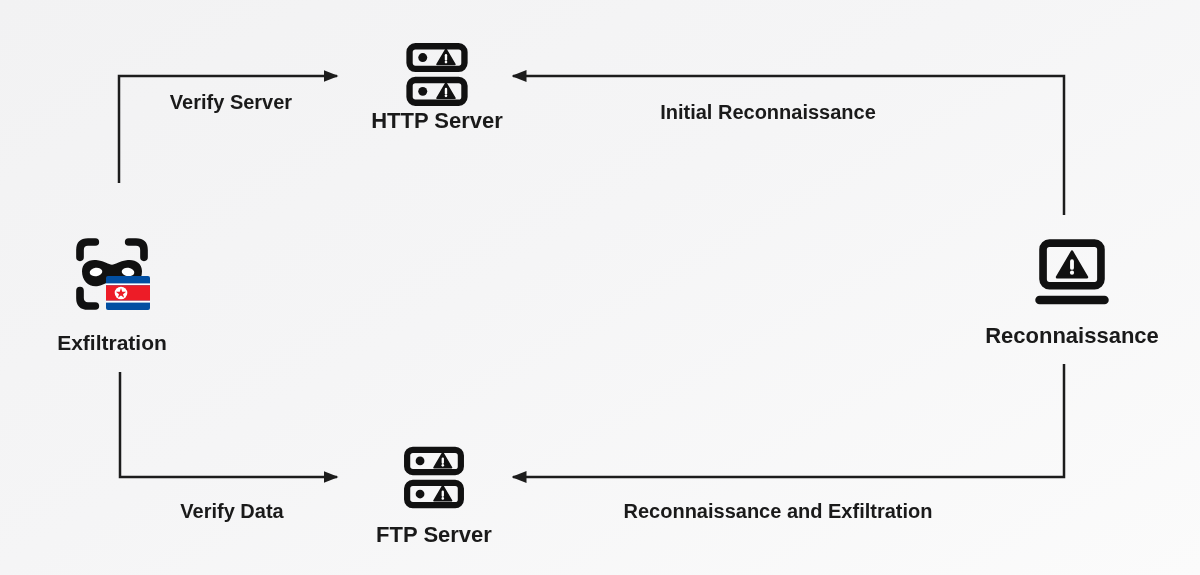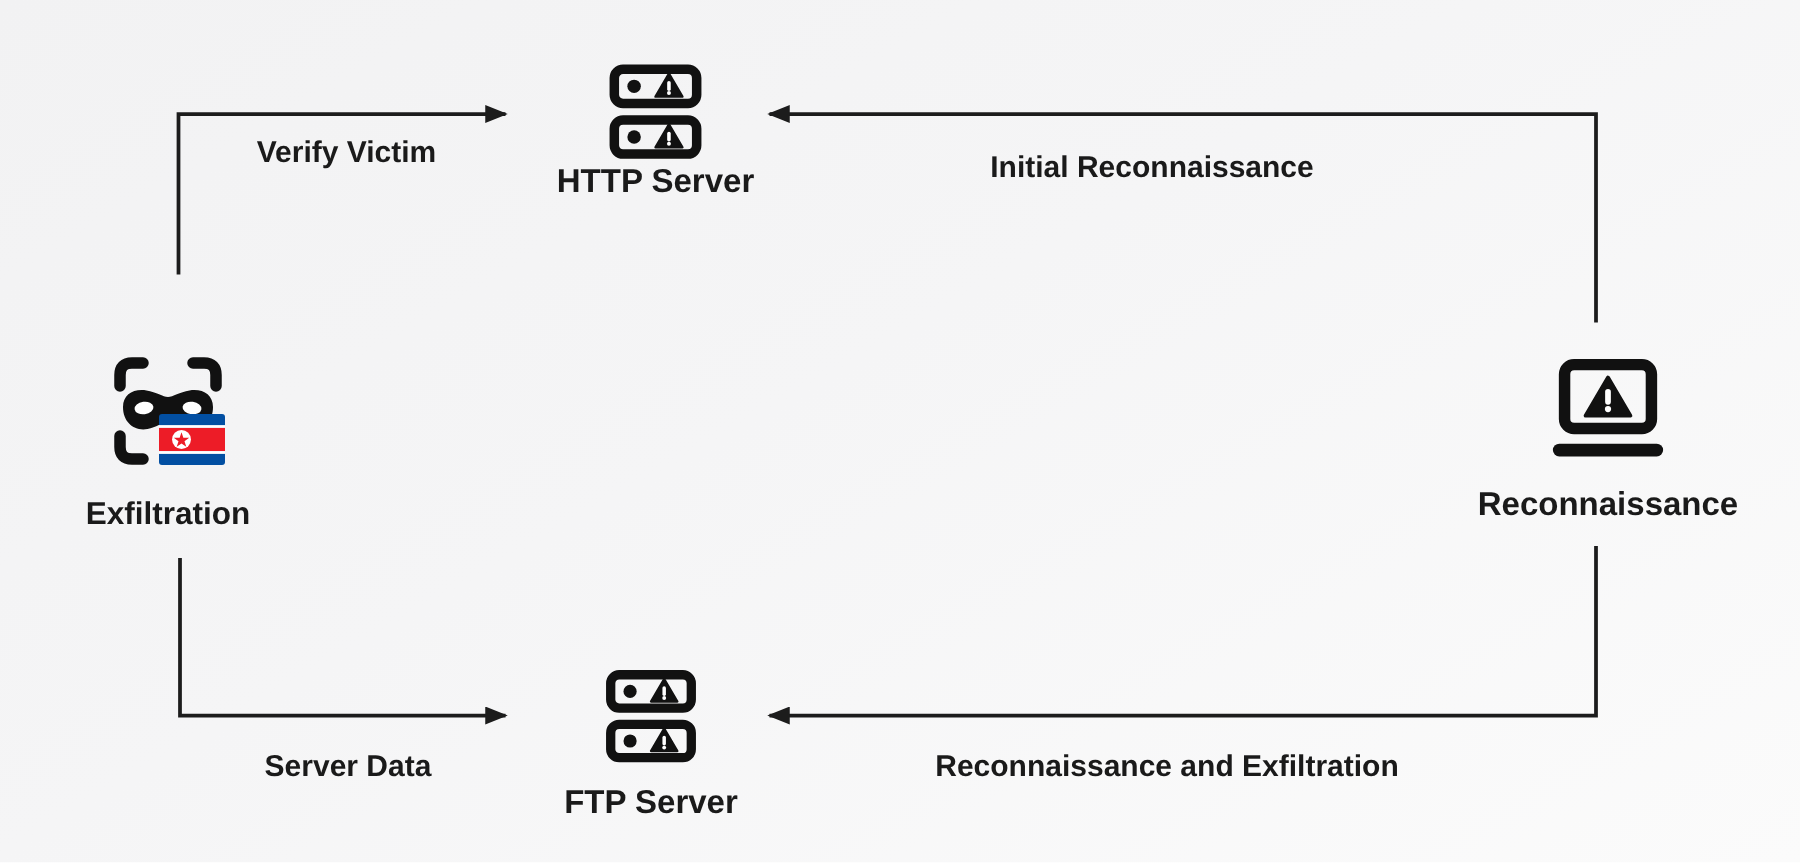--- a/index.html
+++ b/index.html
@@ -36,23 +36,23 @@
       <marker id="ah" markerUnits="userSpaceOnUse" markerWidth="15" markerHeight="12" viewBox="0 0 10 8" refX="9" refY="4" orient="auto">
         <path d="M0,0 L10,4 L0,8 Z" fill="#1c1c1c"></path>
       </marker>
     </defs>
     <polyline class="edge-line" points="119,183 119,76 337,76" marker-end="url(#ah)"></polyline>
     <polyline class="edge-line" points="1064,215 1064,76 513,76" marker-end="url(#ah)"></polyline>
     <polyline class="edge-line" points="120,372 120,477 337,477" marker-end="url(#ah)"></polyline>
     <polyline class="edge-line" points="1064,364 1064,477 513,477" marker-end="url(#ah)"></polyline>
   </svg>
 
-  <div class="edge-label" style="left:231px;top:91px">Verify Victim</div>
+  <div class="edge-label" style="left:231px;top:91px">Verify Server</div>
   <div class="edge-label" style="left:768px;top:101px">Initial Reconnaissance</div>
-  <div class="edge-label" style="left:232px;top:500px">Server Data</div>
+  <div class="edge-label" style="left:232px;top:500px">Verify Data</div>
   <div class="edge-label" style="left:778px;top:500px">Reconnaissance and Exfiltration</div>
 
   <div class="node" style="left:327px;top:42px;width:220px">
     <span class="iconwrap">
       <svg width="64" height="66" viewBox="0 0 24 25">
         <rect x="1.6" y="1.6" width="20.8" height="8.6" rx="2.2" fill="none" stroke="#111" stroke-width="2.4"></rect>
         <rect x="1.6" y="14.4" width="20.8" height="8.6" rx="2.2" fill="none" stroke="#111" stroke-width="2.4"></rect>
         <circle cx="6.6" cy="5.9" r="1.7" fill="#111"></circle>
         <circle cx="6.6" cy="18.7" r="1.7" fill="#111"></circle>
         <path d="M15.4 2.7 L18.8 8.5 L12 8.5 Z" fill="#111" stroke="#111" stroke-width="0.6" stroke-linejoin="round"></path>

